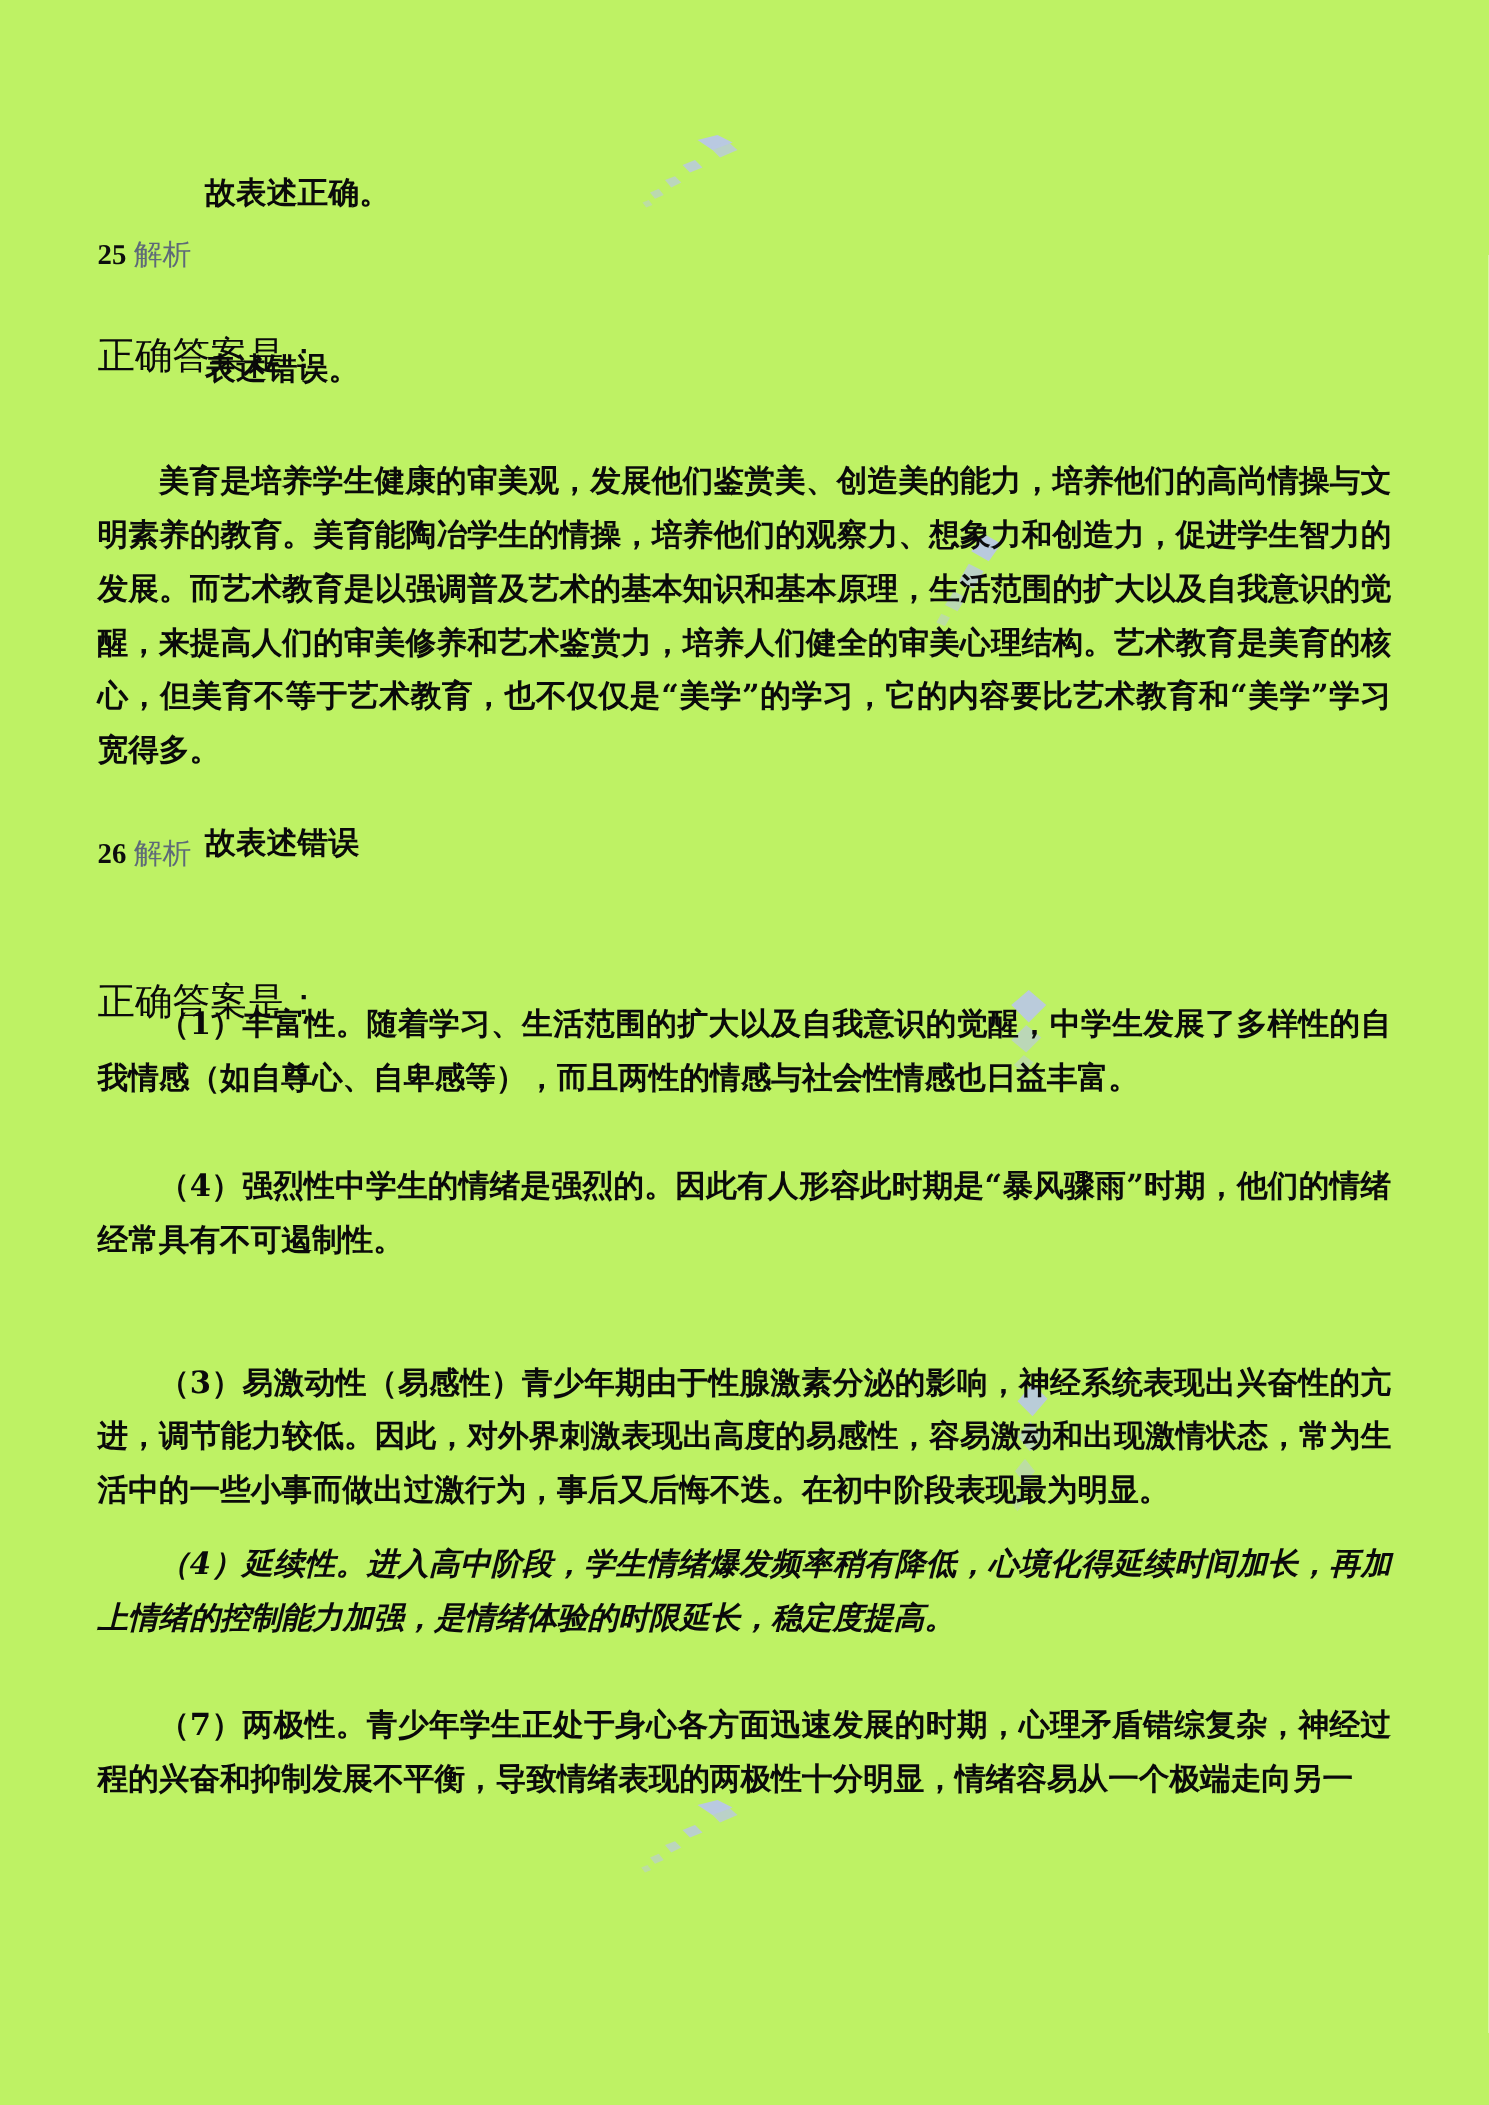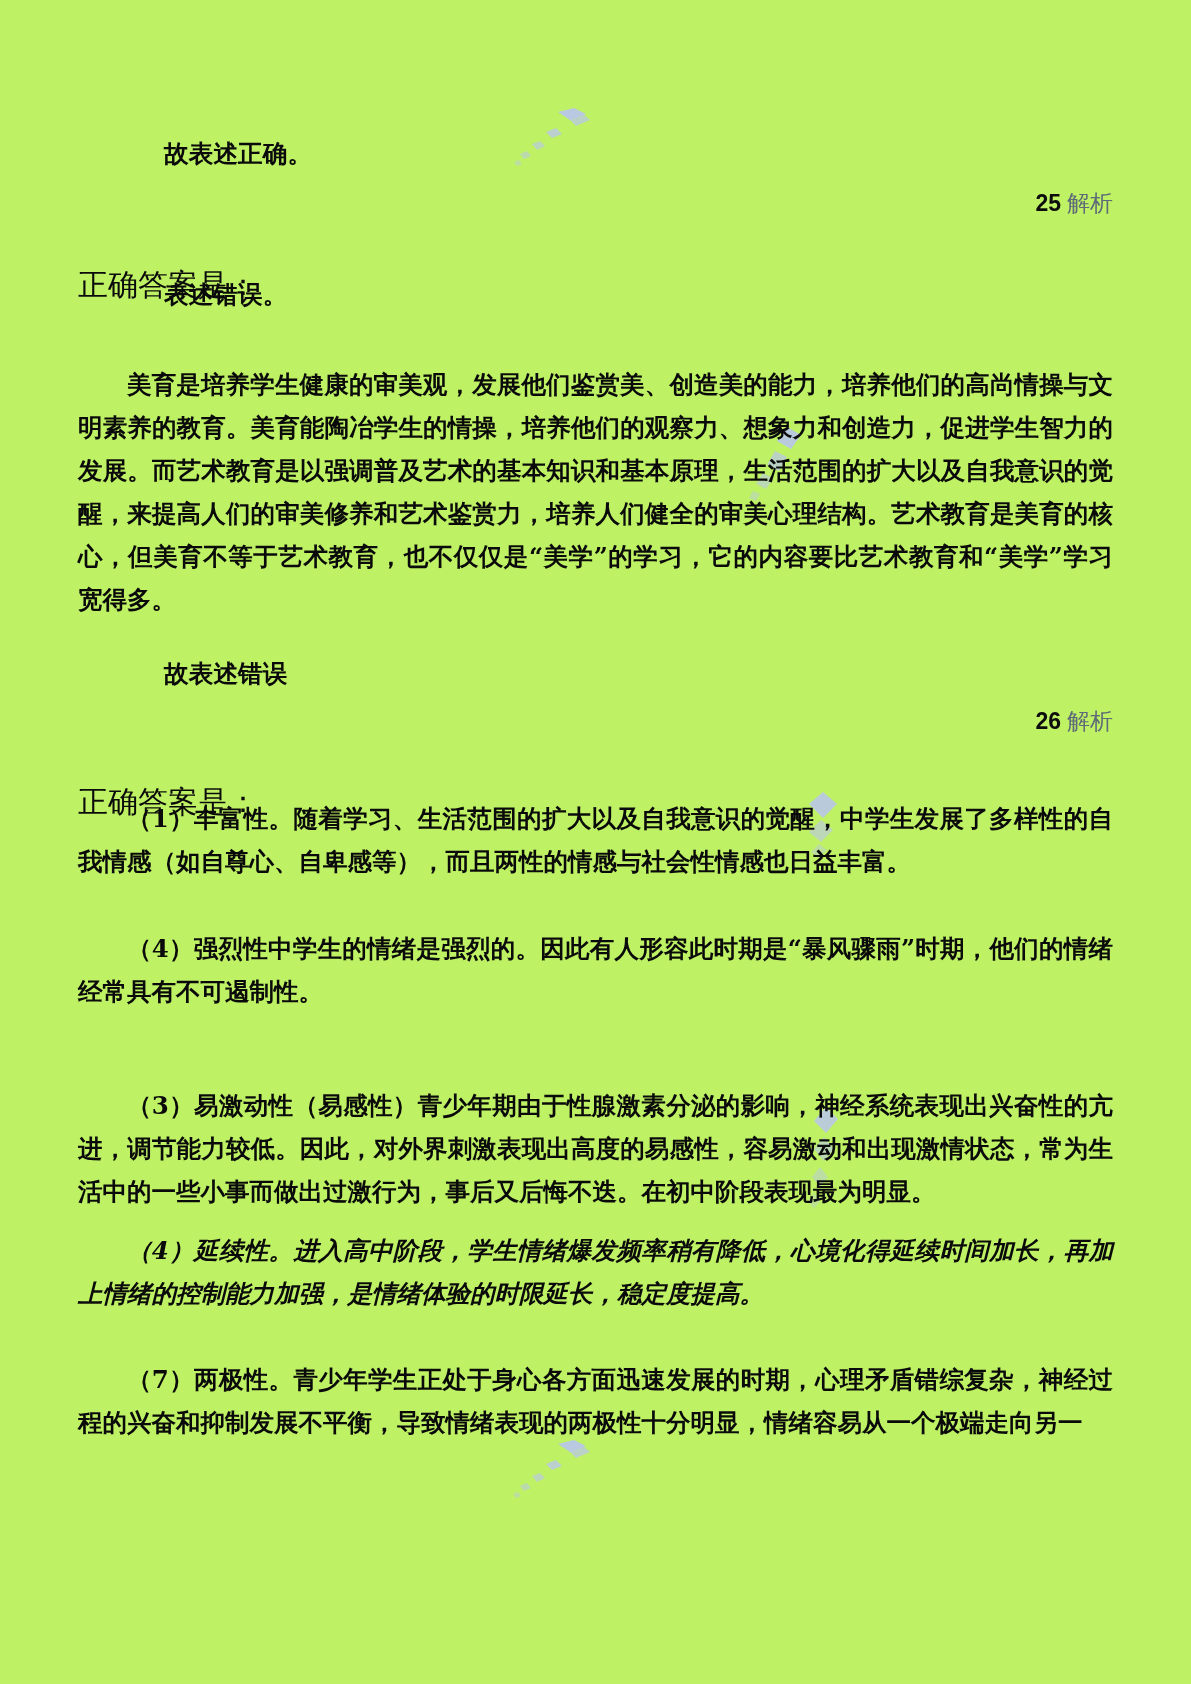--- a/index.html
+++ b/index.html
@@ -48,23 +48,22 @@
   .para-indent {
     text-indent: 2em;
   }
   .indent-line {
     padding-left: 86px;
   }
   .qnum {
     font-size: 23px;
     line-height: 1.0;
     font-weight: 700;
-    font-family: Liberation Sans, sans-serif;
+    font-family: Liberation Serif, serif;
     color: #0d0d0d;
-    text-align: right;
   }
   .qnum .qlabel {
     color: #5e6a78;
     font-weight: 400;
     font-size: 23px;
     padding-left: 6px;
   }
   .ans-head {
     font-size: 30px;
     font-weight: 400;
@@ -166,21 +165,21 @@
     </div>
 
     <div class="row" style="top:363px;">
       <div class="para para-indent">美育是培养学生健康的审美观，发展他们鉴赏美、创造美的能力，培养他们的高尚情操与文明素养的教育。美育能陶冶学生的情操，培养他们的观察力、想象力和创造力，促进学生智力的发展。而艺术教育是以强调普及艺术的基本知识和基本原理，生活范围的扩大以及自我意识的觉醒，来提高人们的审美修养和艺术鉴赏力，培养人们健全的审美心理结构。艺术教育是美育的核心，但美育不等于艺术教育，也不仅仅是“美学”的学习，它的内容要比艺术教育和“美学”学习宽得多。</div>
     </div>
 
     <div class="row" style="top:662px;">
       <div class="line indent-line">故表述错误</div>
     </div>
 
-    <div class="row" style="top:710px;">
+    <div class="row" style="top:671px;">
       <div class="qnum"><span>26</span><span class="qlabel">解析</span></div>
     </div>
 
     <div class="row" style="top:755px;">
       <div class="ans-head">正确答案是：</div>
     </div>
 
     <div class="row" style="top:797px;">
       <div class="para para-indent">（1）丰富性。随着学习、生活范围的扩大以及自我意识的觉醒，中学生发展了多样性的自我情感（如自尊心、自卑感等），而且两性的情感与社会性情感也日益丰富。</div>
     </div>

